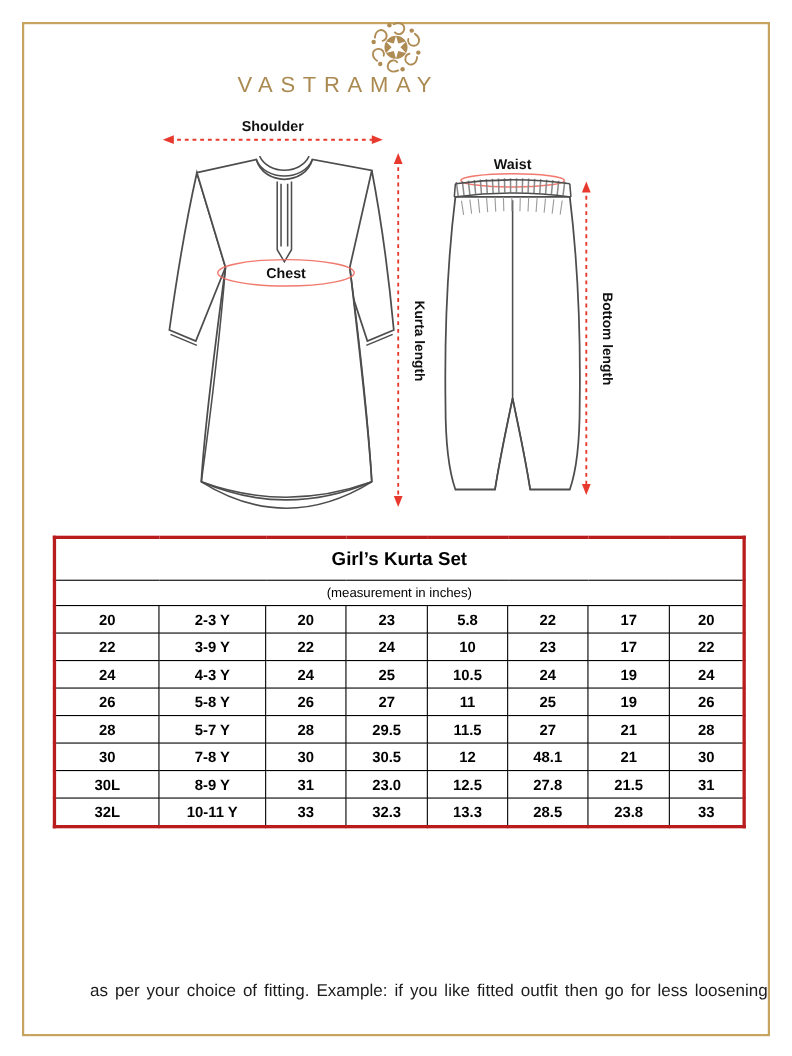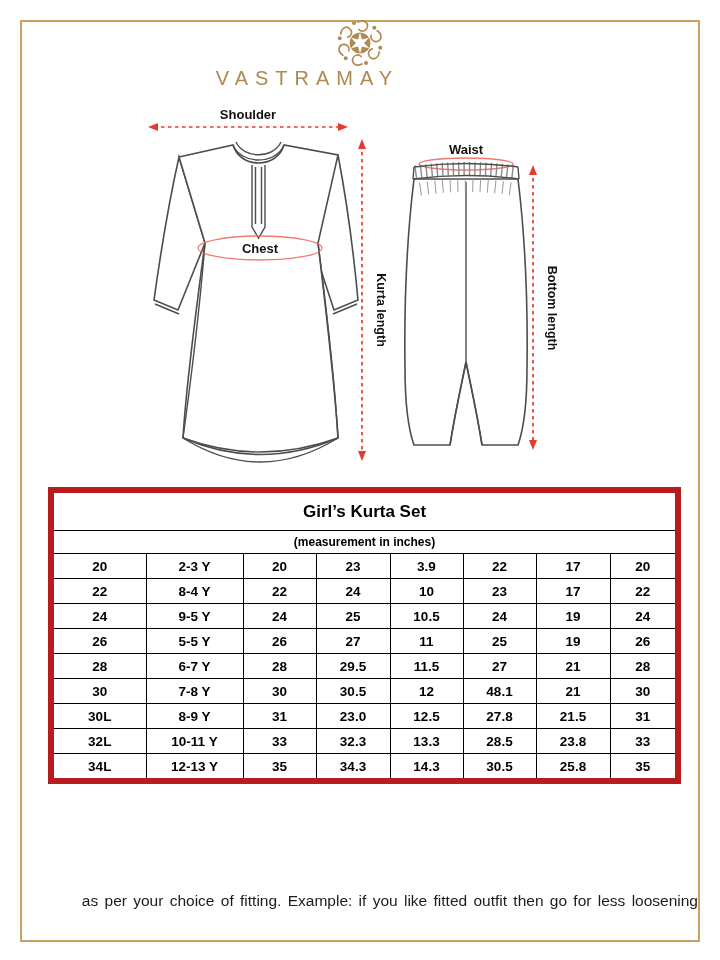--- a/index.html
+++ b/index.html
@@ -25,27 +25,27 @@
   .gline{stroke:#4d4d4d;stroke-width:1.4;fill:none;}
   .redline{stroke:#e8392e;stroke-width:1.7;fill:none;stroke-dasharray:3.5 3.5;}
   .redhead{fill:#e8392e;stroke:none;}
   .redellipse{stroke:#ef6a5e;stroke-width:1.3;fill:none;opacity:.9;}
   .dlabel{font-family:"Liberation Sans",sans-serif;font-weight:bold;font-size:13px;fill:#111;}
   .dlabel-sm{font-family:"Liberation Sans",sans-serif;font-weight:bold;font-size:12.5px;fill:#111;}
   
   .size-table{
     position:absolute;left:48px;top:487px;width:627px;
     border-collapse:collapse;table-layout:fixed;
-    border:6px solid #b91c1c;
+    border:3px solid #b91c1c;
   }
   .size-table td,.size-table th{
     border:1.5px solid #000;text-align:center;vertical-align:middle;padding:0;
   }
   .title-row th{height:37px;font-size:17px;font-weight:bold;}
-  .sub-row td{height:22px;font-size:12px;font-weight:bold;}
+  .sub-row td{height:22px;font-size:12px;font-weight:normal;}
   .head-row th{
     height:52px;font-size:14px;font-weight:bold;line-height:1.25;
     white-space:pre-line;border-width:2px;
   }
   .size-table tbody td{height:24px;font-size:13.5px;font-weight:bold;}
   
   .note{
     position:absolute;left:36px;top:888px;width:662px;
     font-size:15.5px;line-height:26px;color:#1c1c1c;text-align:right;
     word-spacing:2px;
@@ -180,58 +180,58 @@
       <tr class="sub-row">
         <td colspan="8">(measurement in inches)</td>
       </tr>
     </thead>
     <tbody>
         <tr>
           <td>20</td>
           <td>2-3 Y</td>
           <td>20</td>
           <td>23</td>
-          <td>3.9</td>
+          <td>5.8</td>
           <td>22</td>
           <td>17</td>
           <td>20</td>
         </tr>
         <tr>
           <td>22</td>
-          <td>8-4 Y</td>
+          <td>3-9 Y</td>
           <td>22</td>
           <td>24</td>
           <td>10</td>
           <td>23</td>
           <td>17</td>
           <td>22</td>
         </tr>
         <tr>
           <td>24</td>
-          <td>9-5 Y</td>
+          <td>4-3 Y</td>
           <td>24</td>
           <td>25</td>
           <td>10.5</td>
           <td>24</td>
           <td>19</td>
           <td>24</td>
         </tr>
         <tr>
           <td>26</td>
-          <td>5-5 Y</td>
+          <td>5-8 Y</td>
           <td>26</td>
           <td>27</td>
           <td>11</td>
           <td>25</td>
           <td>19</td>
           <td>26</td>
         </tr>
         <tr>
           <td>28</td>
-          <td>6-7 Y</td>
+          <td>5-7 Y</td>
           <td>28</td>
           <td>29.5</td>
           <td>11.5</td>
           <td>27</td>
           <td>21</td>
           <td>28</td>
         </tr>
         <tr>
           <td>30</td>
           <td>7-8 Y</td>
@@ -255,30 +255,20 @@
         <tr>
           <td>32L</td>
           <td>10-11 Y</td>
           <td>33</td>
           <td>32.3</td>
           <td>13.3</td>
           <td>28.5</td>
           <td>23.8</td>
           <td>33</td>
         </tr>
-        <tr>
-          <td>34L</td>
-          <td>12-13 Y</td>
-          <td>35</td>
-          <td>34.3</td>
-          <td>14.3</td>
-          <td>30.5</td>
-          <td>25.8</td>
-          <td>35</td>
-        </tr>
       </tbody>
   </table>
 
   <div class="note">
     <div>as per your choice of fitting. Example: if you like fitted outfit then go for less loosening</div>
   </div>
 
 </div>
 
 </body></html>

